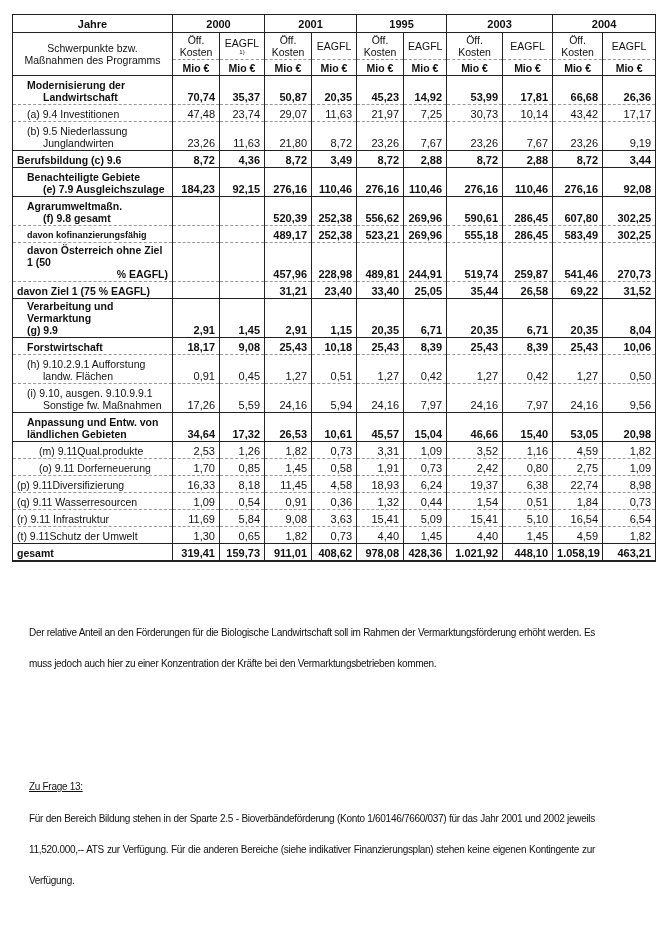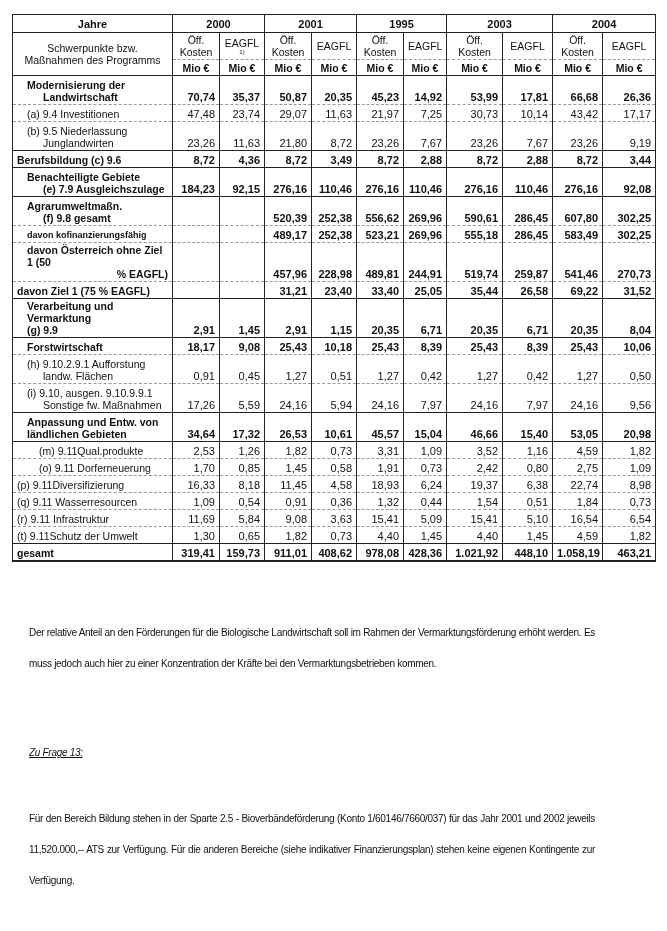--- a/index.html
+++ b/index.html
@@ -407,14 +407,14 @@
         <td class="num">428,36</td>
         <td class="num">1.021,92</td>
         <td class="num">448,10</td>
         <td class="num">1.058,19</td>
         <td class="num">463,21</td>
       </tr>
     </tbody>
 </table>
 
 <div class="txt justify" style="top:617px;">Der relative Anteil an den Förderungen für die Biologische Landwirtschaft soll im Rahmen der Vermarktungsförderung erhöht werden. Es muss jedoch auch hier zu einer Konzentration der Kräfte bei den Vermarktungsbetrieben kommen.</div>
-<div class="txt heading" style="top:737px; width:auto;font-style:italic;">Zu Frage 13:</div>
+<div class="txt heading" style="top:771px; width:auto;">Zu Frage 13:</div>
 <div class="txt justify" style="top:803px;">Für den Bereich Bildung stehen in der Sparte 2.5 - Bioverbändeförderung (Konto 1/60146/7660/037) für das Jahr 2001 und 2002 jeweils 11,520.000,-- ATS zur Verfügung. Für die anderen Bereiche (siehe indikativer Finanzierungsplan) stehen keine eigenen Kontingente zur Verfügung.</div>
 
 </body></html>

